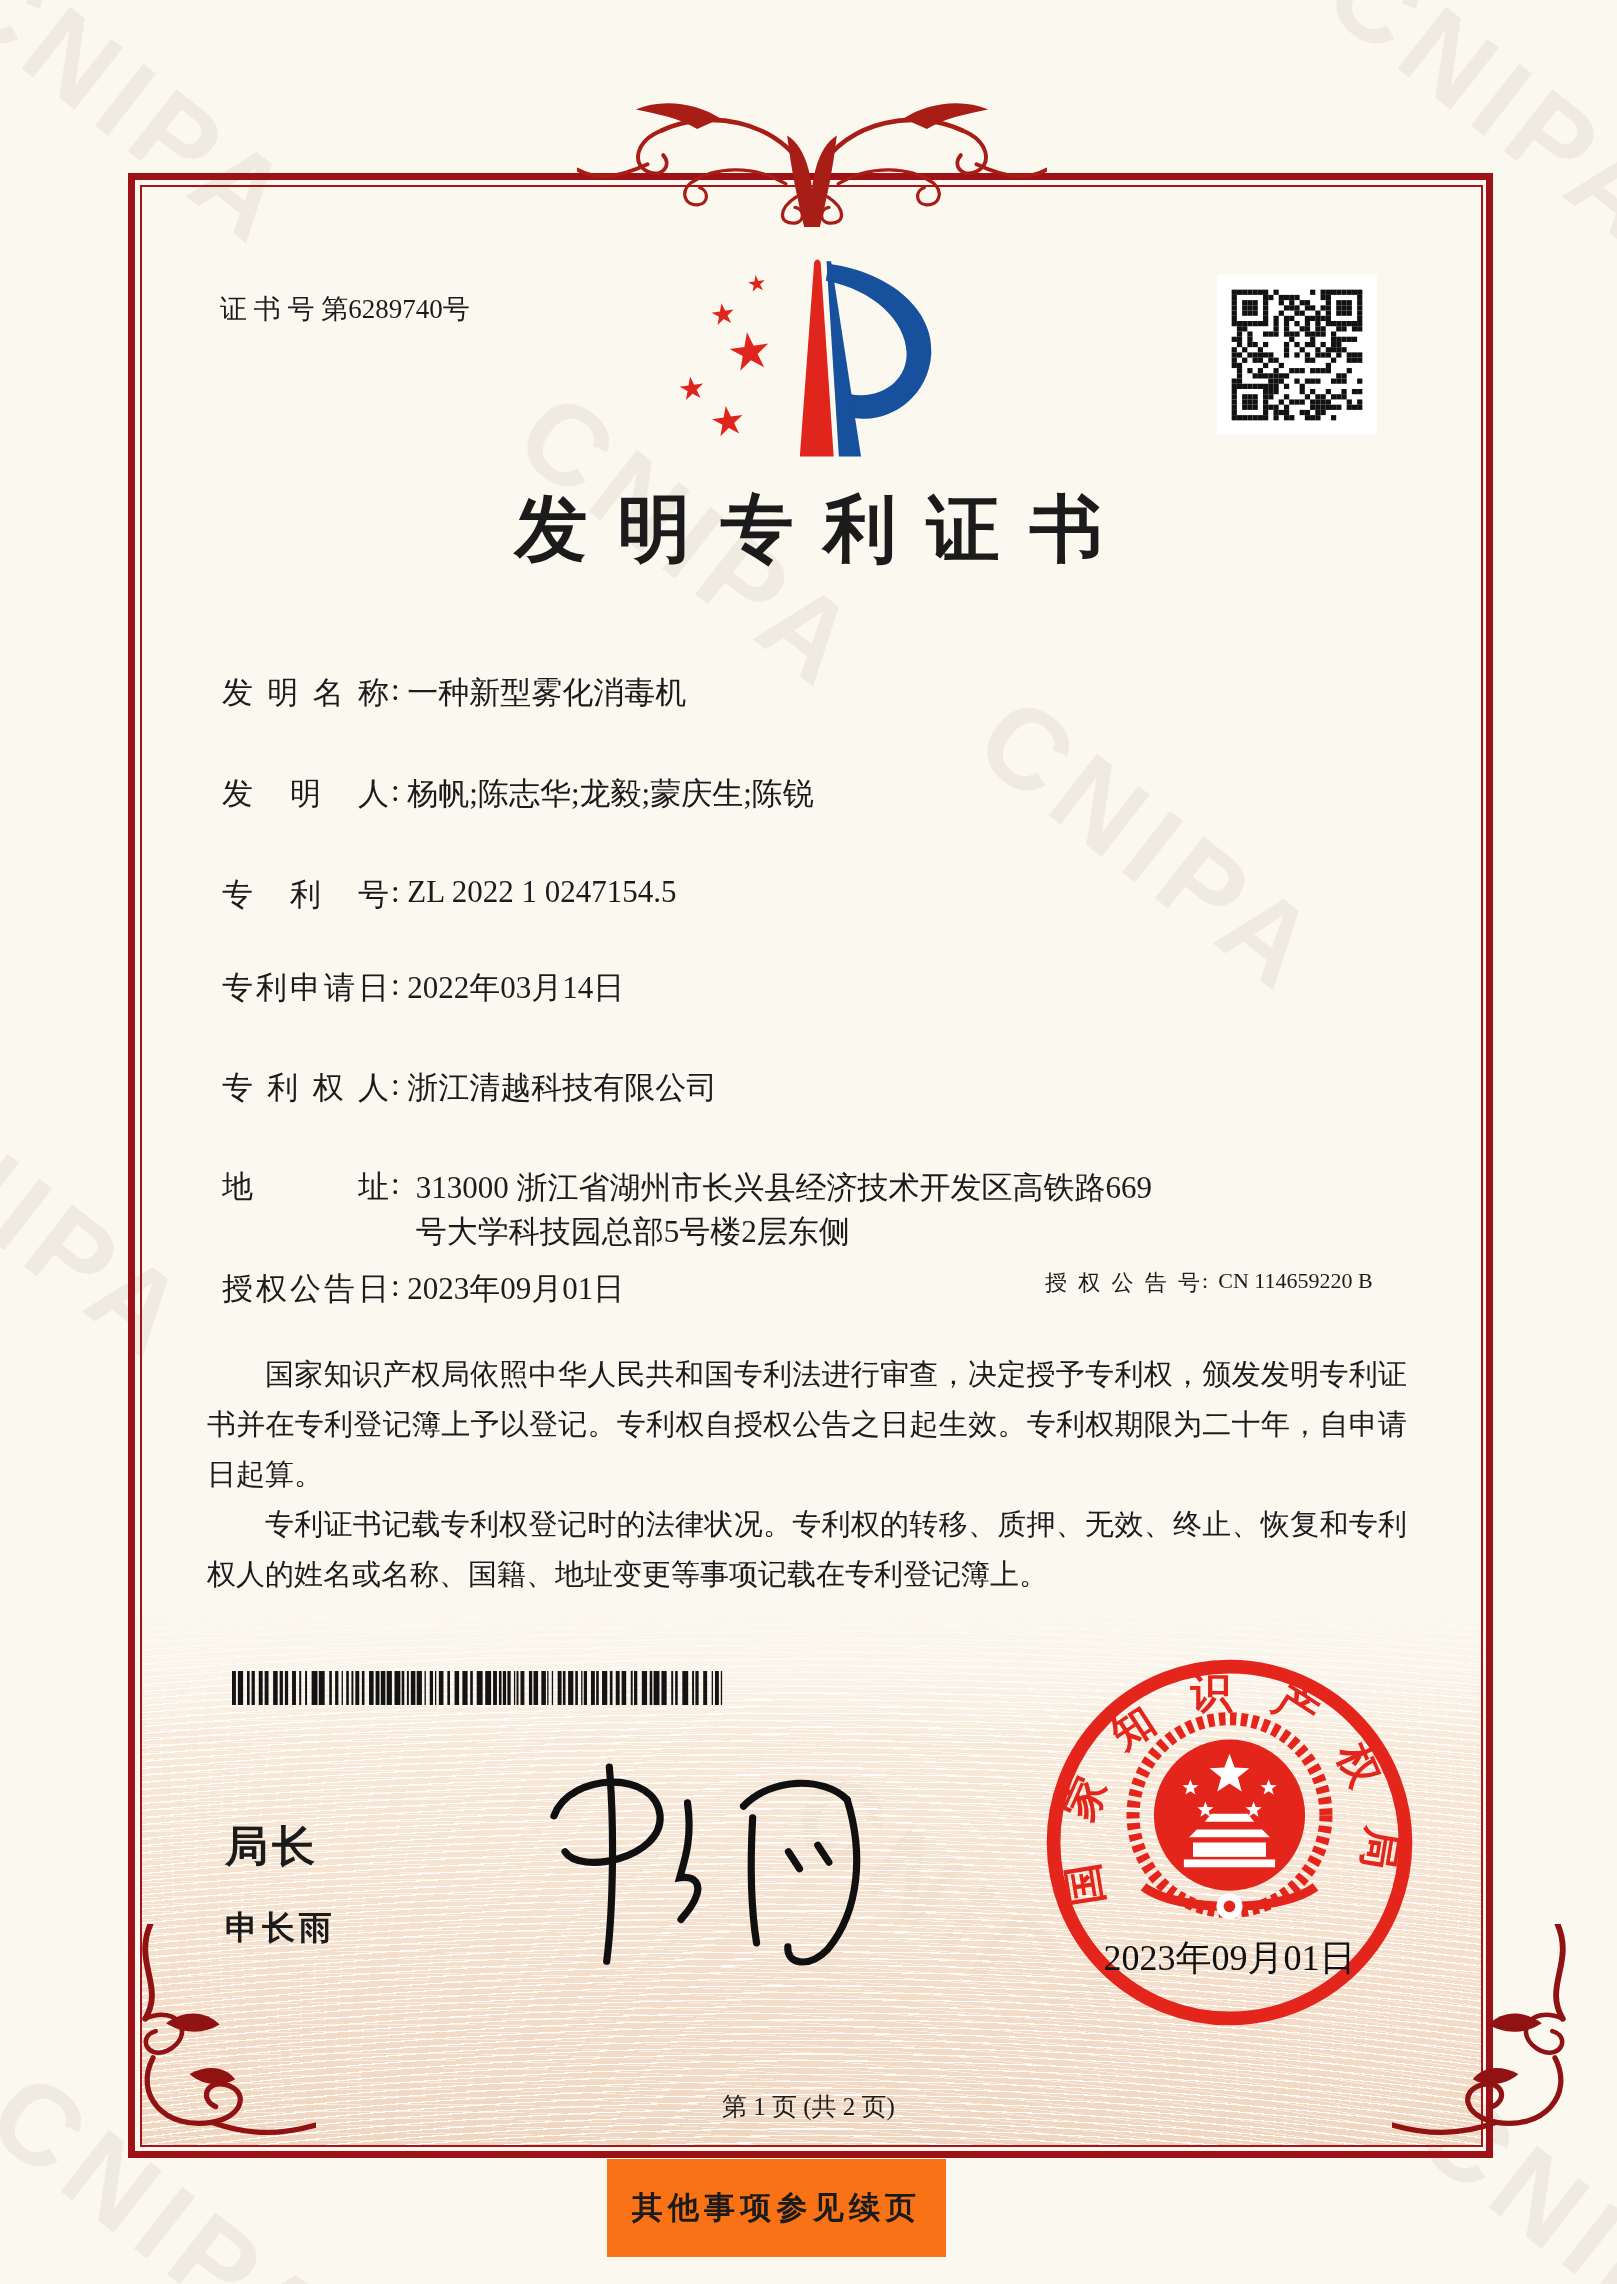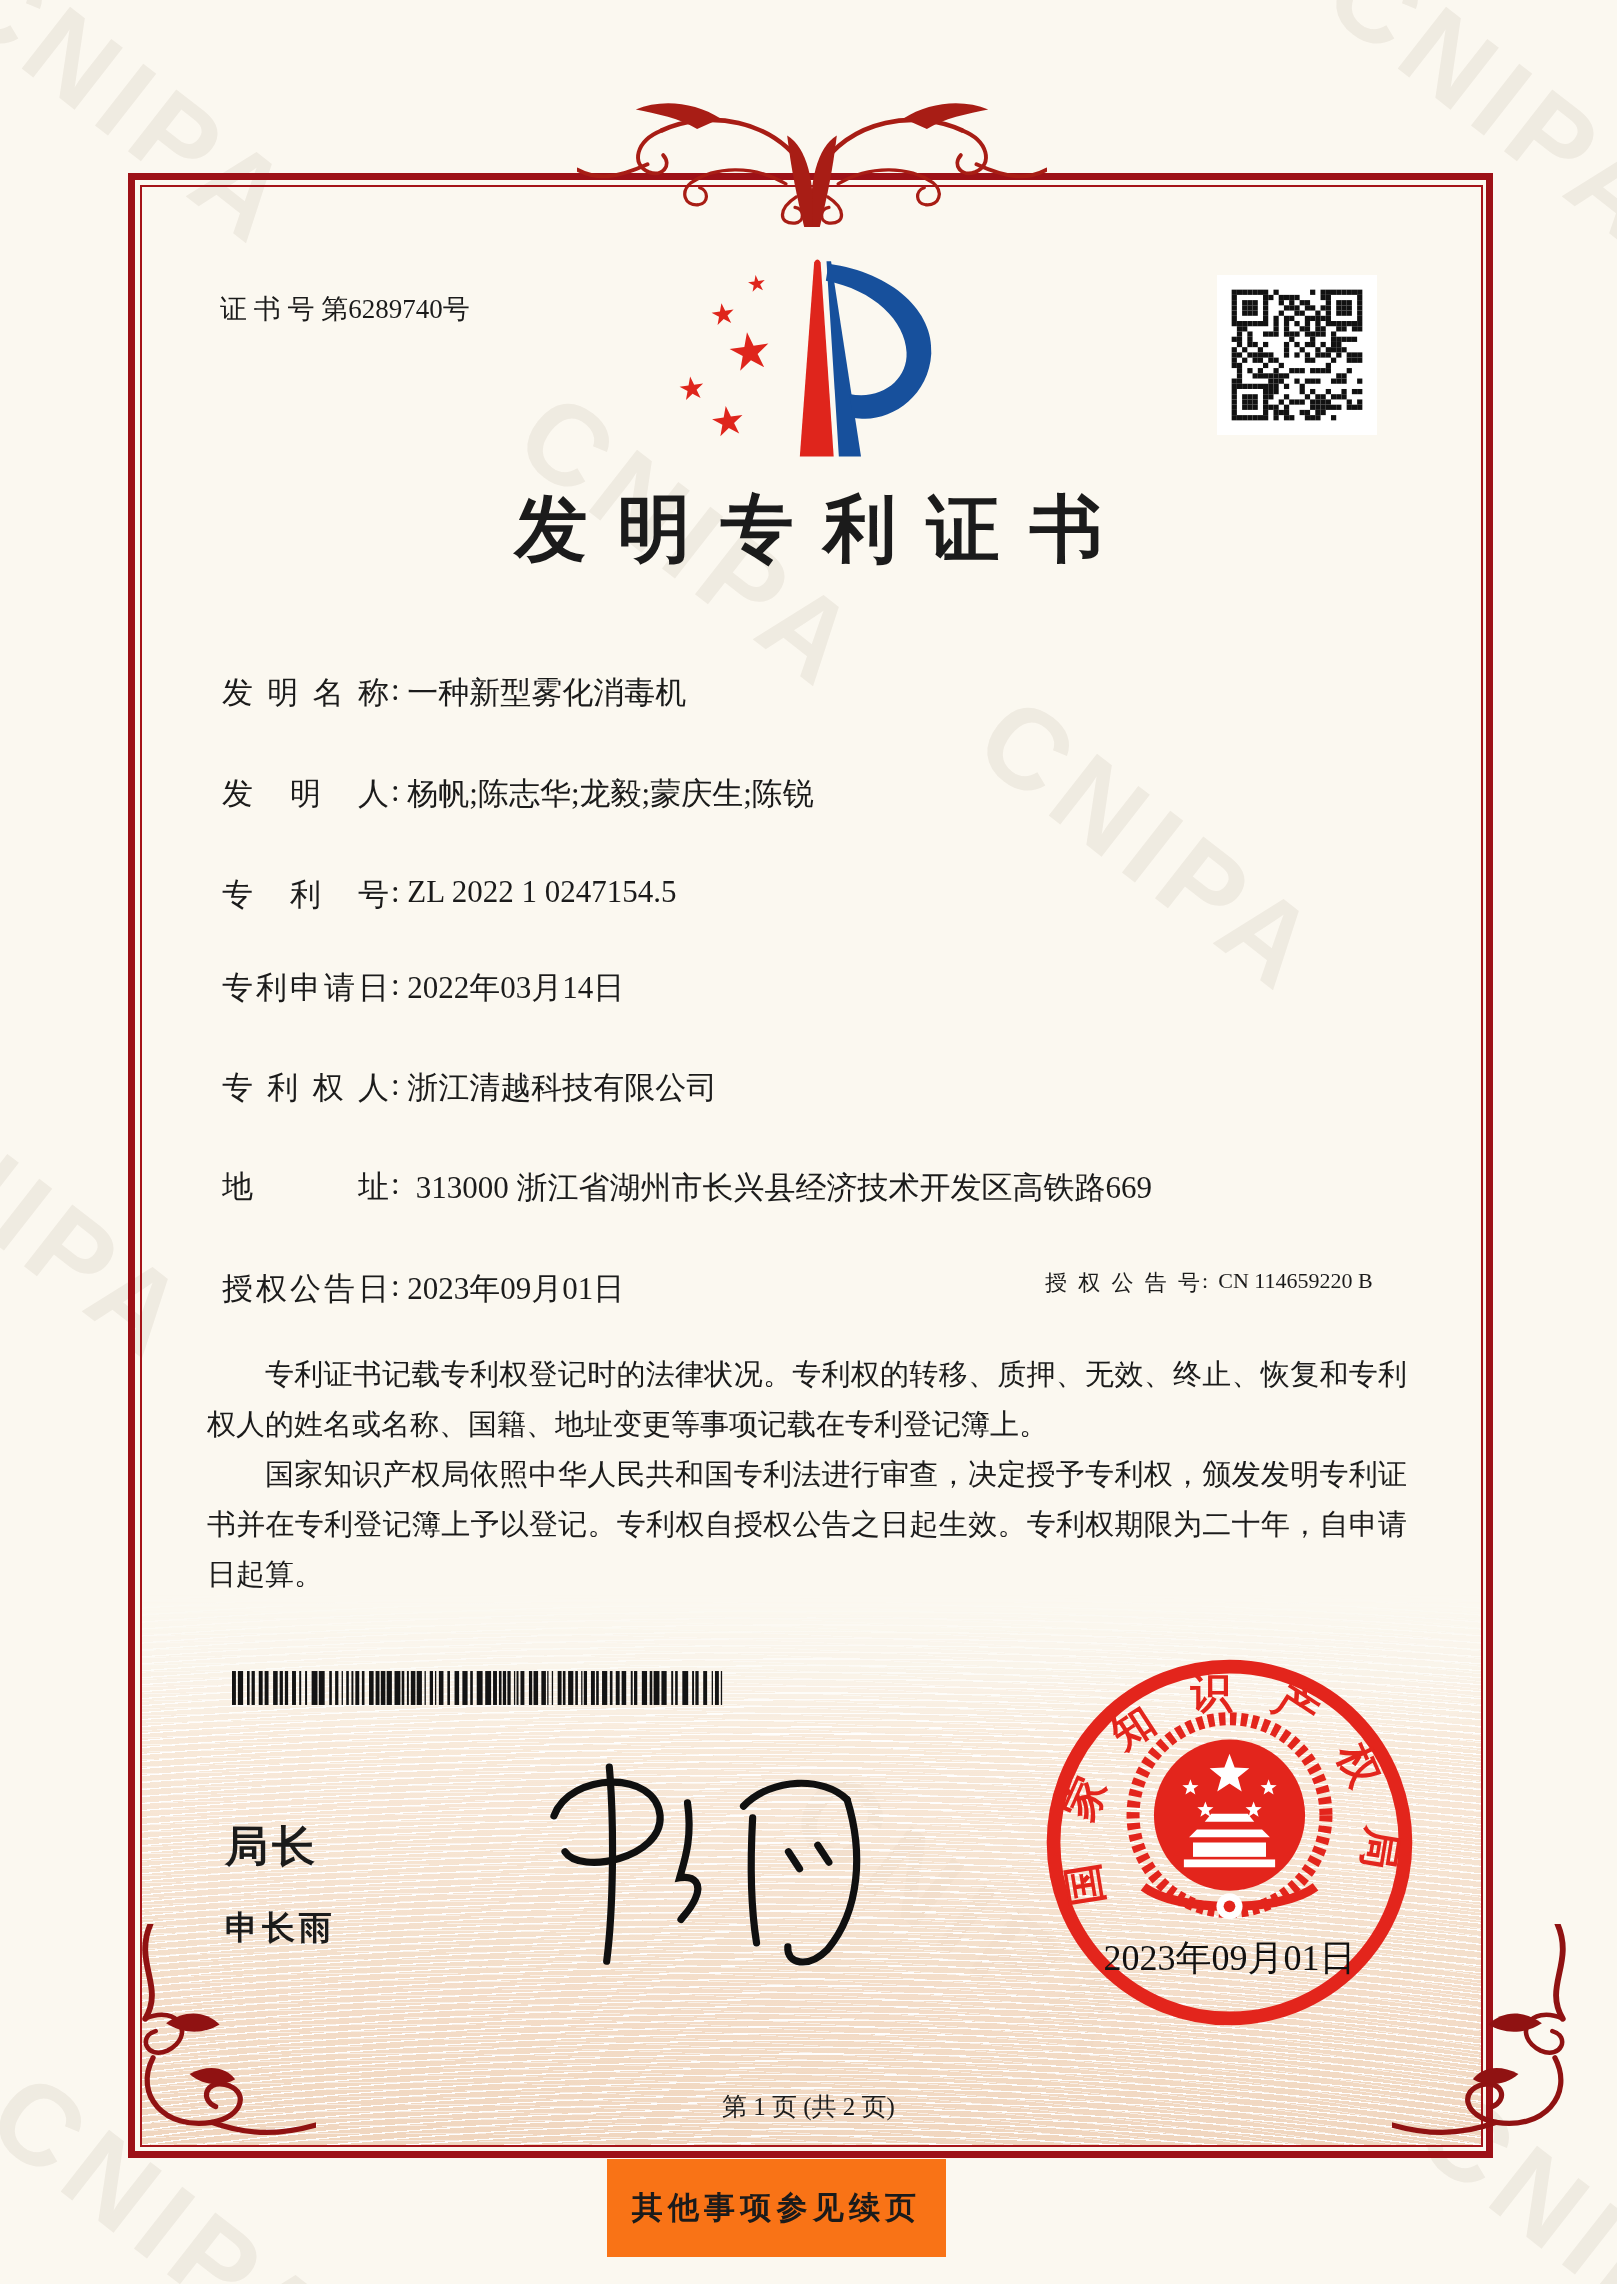--- a/index.html
+++ b/index.html
@@ -481,36 +481,37 @@
   <div class="frow" style="top:1067px">
     <span class="flabel">专利权人</span>
       <span class="fcolon">:</span>
     <span class="fvalue">浙江清越科技有限公司</span>
   </div>
   <div class="frow" style="top:1166px">
     <span class="flabel">地址</span>
       <span class="fcolon">:</span>
     <span class="addr-lines">
       <div>313000 浙江省湖州市长兴县经济技术开发区高铁路669</div>
+      <div>号大学科技园总部5号楼2层东侧</div>
     </span>
   </div>
   <div class="frow" style="top:1268px;width:1272px">
     <span class="flabel">授权公告日</span>
       <span class="fcolon">:</span>
     <span class="fvalue">2023年09月01日</span>
     <span class="grant2">
       <span class="flabel">授权公告号</span>
         <span class="fcolon">:</span>
       <span class="fvalue">CN 114659220 B</span>
     </span>
   </div>
 
   <div class="paras">
+    <p>国家知识产权局依照中华人民共和国专利法进行审查，决定授予专利权，颁发发明专利证书并在专利登记簿上予以登记。专利权自授权公告之日起生效。专利权期限为二十年，自申请日起算。</p>
     <p>专利证书记载专利权登记时的法律状况。专利权的转移、质押、无效、终止、恢复和专利权人的姓名或名称、国籍、地址变更等事项记载在专利登记簿上。</p>
-    <p>国家知识产权局依照中华人民共和国专利法进行审查，决定授予专利权，颁发发明专利证书并在专利登记簿上予以登记。专利权自授权公告之日起生效。专利权期限为二十年，自申请日起算。</p>
   </div>
 
   <svg id="barcode-svg" class="barcode" width="496" height="34" viewBox="0 0 760 52">
       <rect x="0" y="0" width="6" height="52" fill="#131313"></rect>
       <rect x="9" y="0" width="8" height="52" fill="#131313"></rect>
       <rect x="23" y="0" width="4" height="52" fill="#131313"></rect>
       <rect x="30" y="0" width="5" height="52" fill="#131313"></rect>
       <rect x="41" y="0" width="6" height="52" fill="#131313"></rect>
       <rect x="50" y="0" width="6" height="52" fill="#131313"></rect>
       <rect x="63" y="0" width="7" height="52" fill="#131313"></rect>

